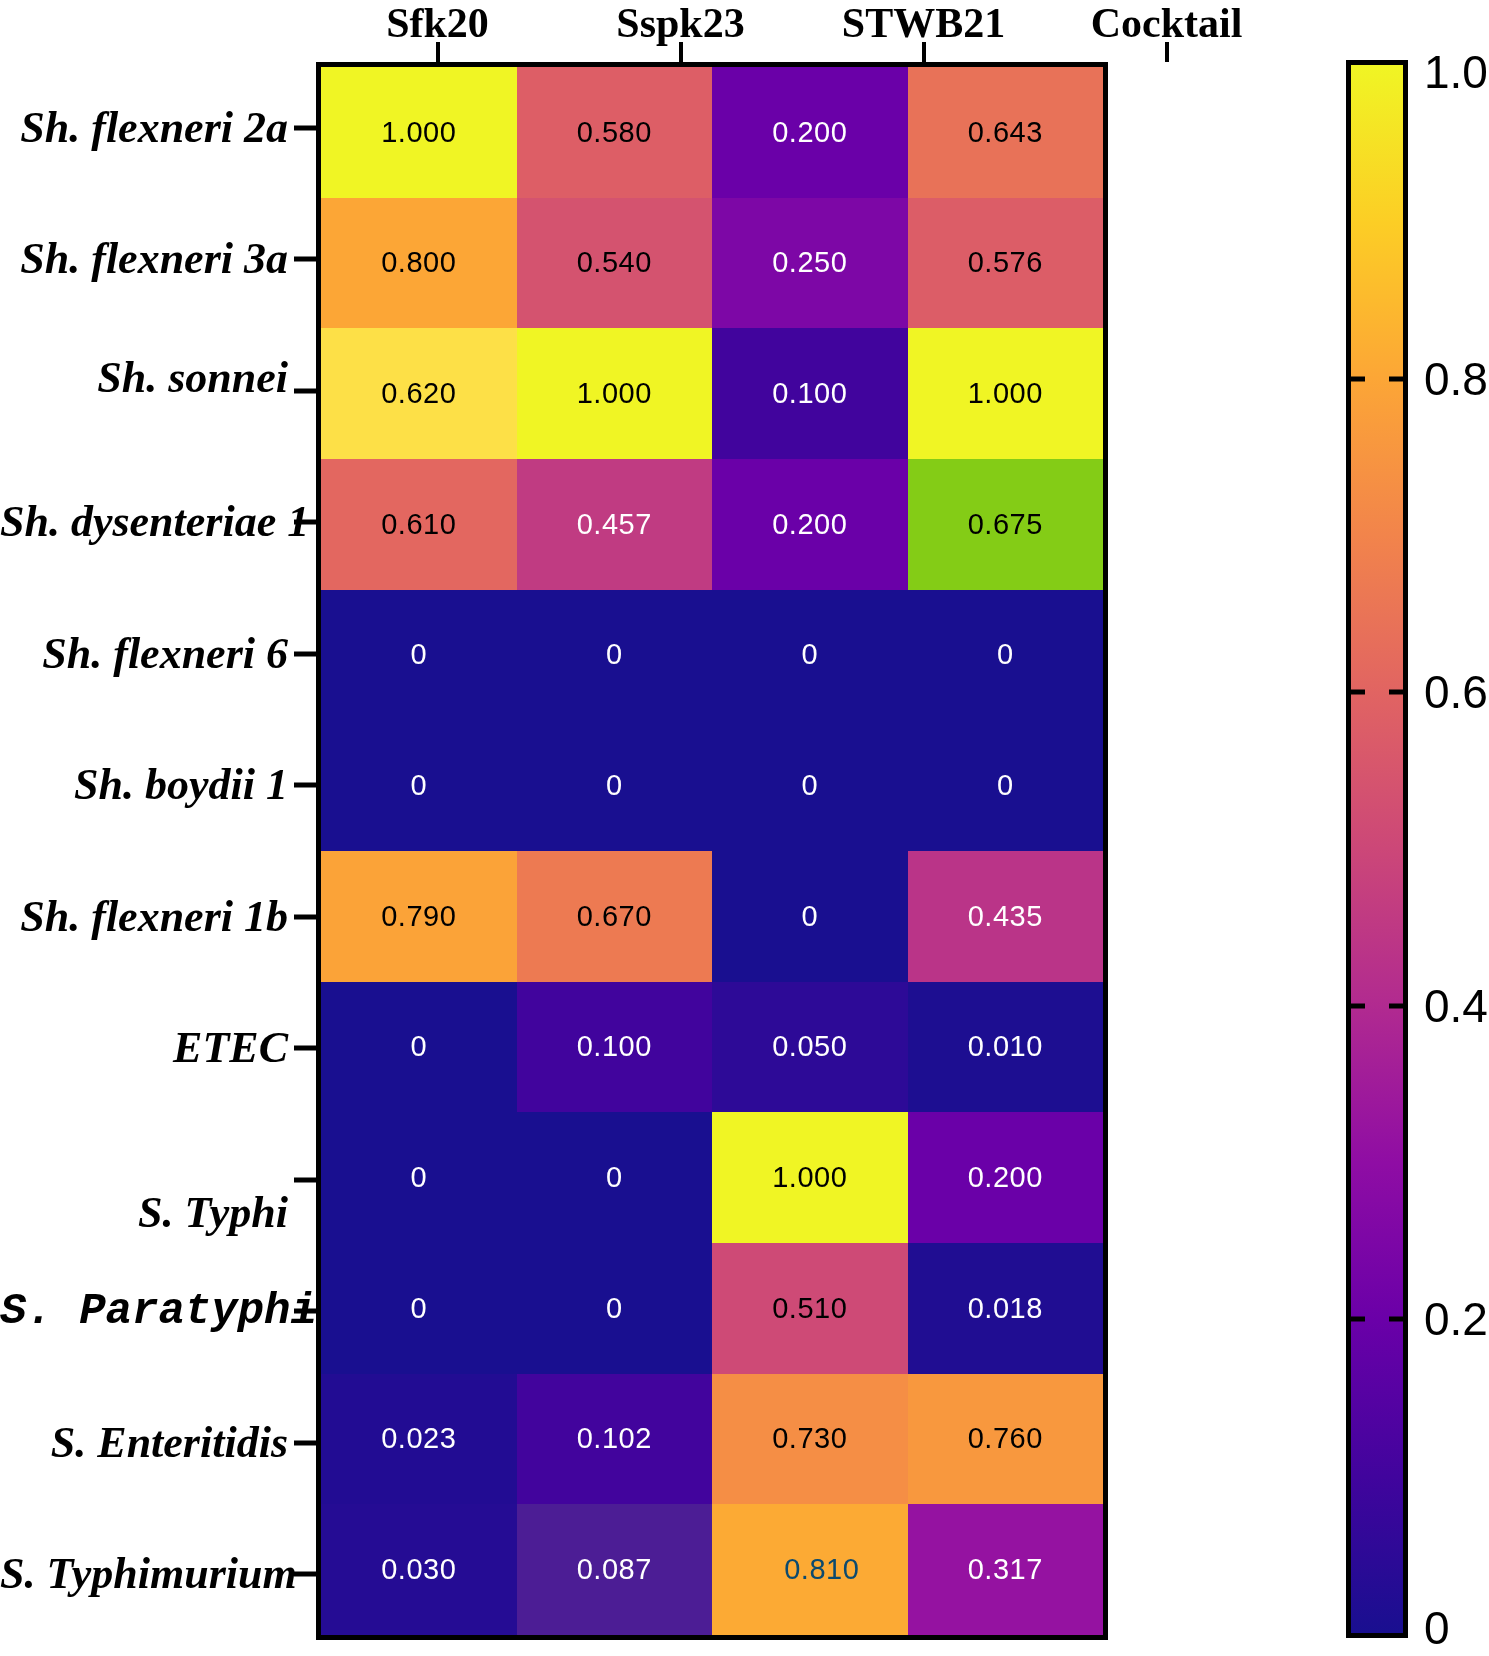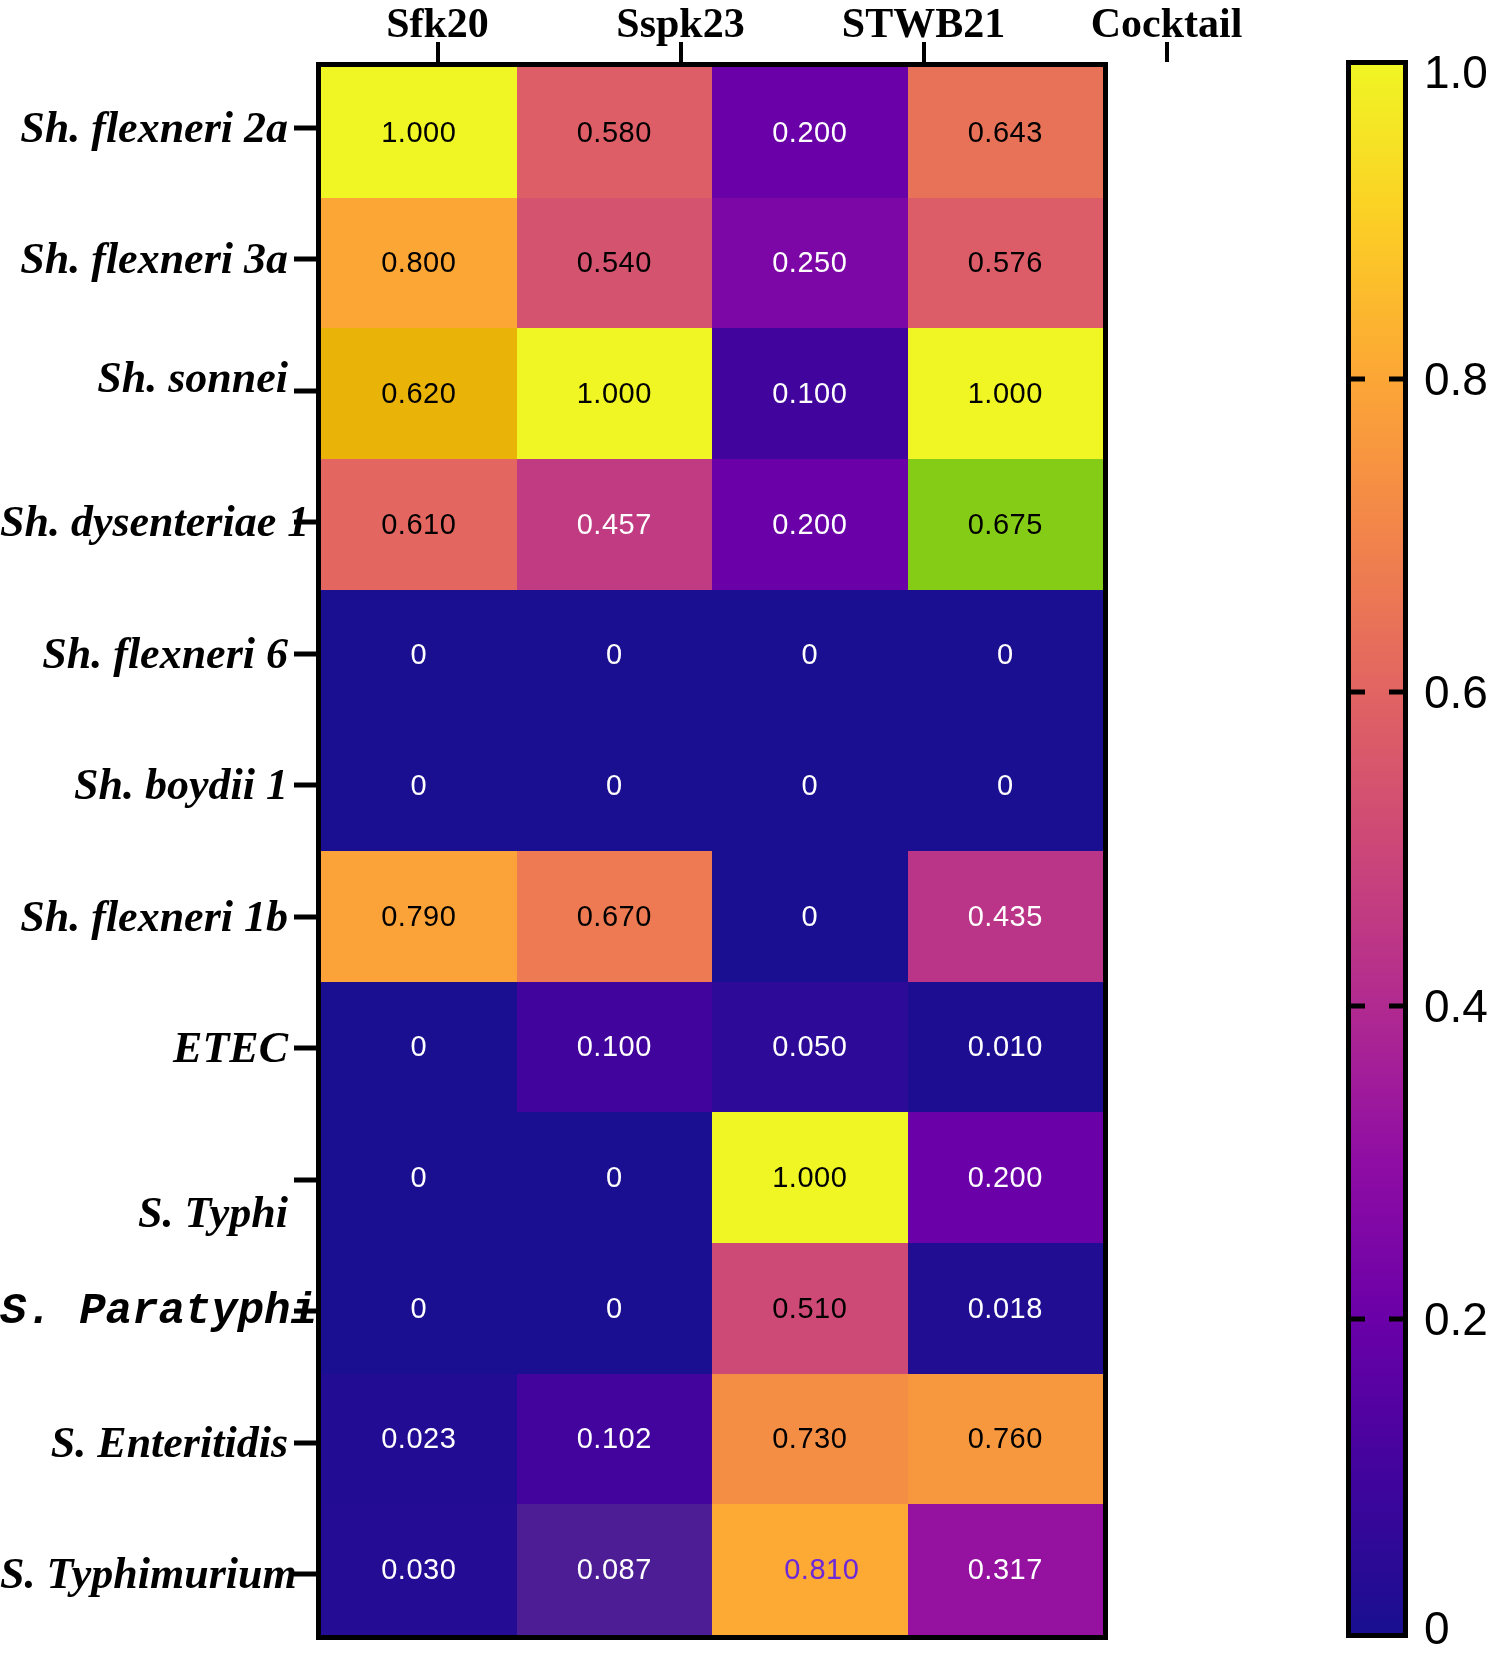--- a/index.html
+++ b/index.html
@@ -166,21 +166,21 @@
       </div>
       <div class="cell" style="background: rgb(212, 83, 111); color: rgb(0, 0, 0);">
         <span>0.540</span>
       </div>
       <div class="cell" style="background: rgb(125, 7, 166); color: rgb(255, 255, 255);">
         <span>0.250</span>
       </div>
       <div class="cell" style="background: rgb(220, 93, 103); color: rgb(0, 0, 0);">
         <span>0.576</span>
       </div>
-      <div class="cell" style="background: #eab308; color: rgb(0, 0, 0);">
+      <div class="cell" style="background: #fde047; color: rgb(0, 0, 0);">
         <span>0.620</span>
       </div>
       <div class="cell" style="background: rgb(240, 245, 36); color: rgb(0, 0, 0);">
         <span>1.000</span>
       </div>
       <div class="cell" style="background: rgb(65, 4, 157); color: rgb(255, 255, 255);">
         <span>0.100</span>
       </div>
       <div class="cell" style="background: rgb(240, 245, 36); color: rgb(0, 0, 0);">
         <span>1.000</span>
@@ -280,21 +280,21 @@
       </div>
       <div class="cell" style="background: rgb(248, 152, 62); color: rgb(0, 0, 0);">
         <span>0.760</span>
       </div>
       <div class="cell" style="background: rgb(37, 12, 148); color: rgb(255, 255, 255);">
         <span>0.030</span>
       </div>
       <div class="cell" style="background: #4c1d95; color: rgb(255, 255, 255);">
         <span>0.087</span>
       </div>
-      <div class="cell" style="background: rgb(252, 170, 52); color: #6d28d9; padding-left: 24px;">
+      <div class="cell" style="background: rgb(252, 170, 52); color: #0c4a6e; padding-left: 24px;">
         <span>0.810</span>
       </div>
       <div class="cell" style="background: rgb(149, 18, 161); color: rgb(255, 255, 255);">
         <span>0.317</span>
       </div>
     </div>
   <div class="colorbar" id="colorbar" style="background: linear-gradient(to top, rgb(25, 15, 144) 0%, rgb(65, 4, 157) 10%, rgb(106, 0, 168) 20%, rgb(143, 13, 164) 30%, rgb(177, 42, 144) 40%, rgb(204, 71, 120) 50%, rgb(225, 100, 98) 60%, rgb(242, 132, 75) 70%, rgb(252, 166, 54) 80%, rgb(252, 206, 37) 90%, rgb(240, 245, 36) 100%);">
       <div class="cbar-tick left" style="top: 313.6px;"></div>
       <div class="cbar-tick right" style="top: 313.6px;"></div>
       <div class="cbar-tick left" style="top: 627.2px;"></div>

